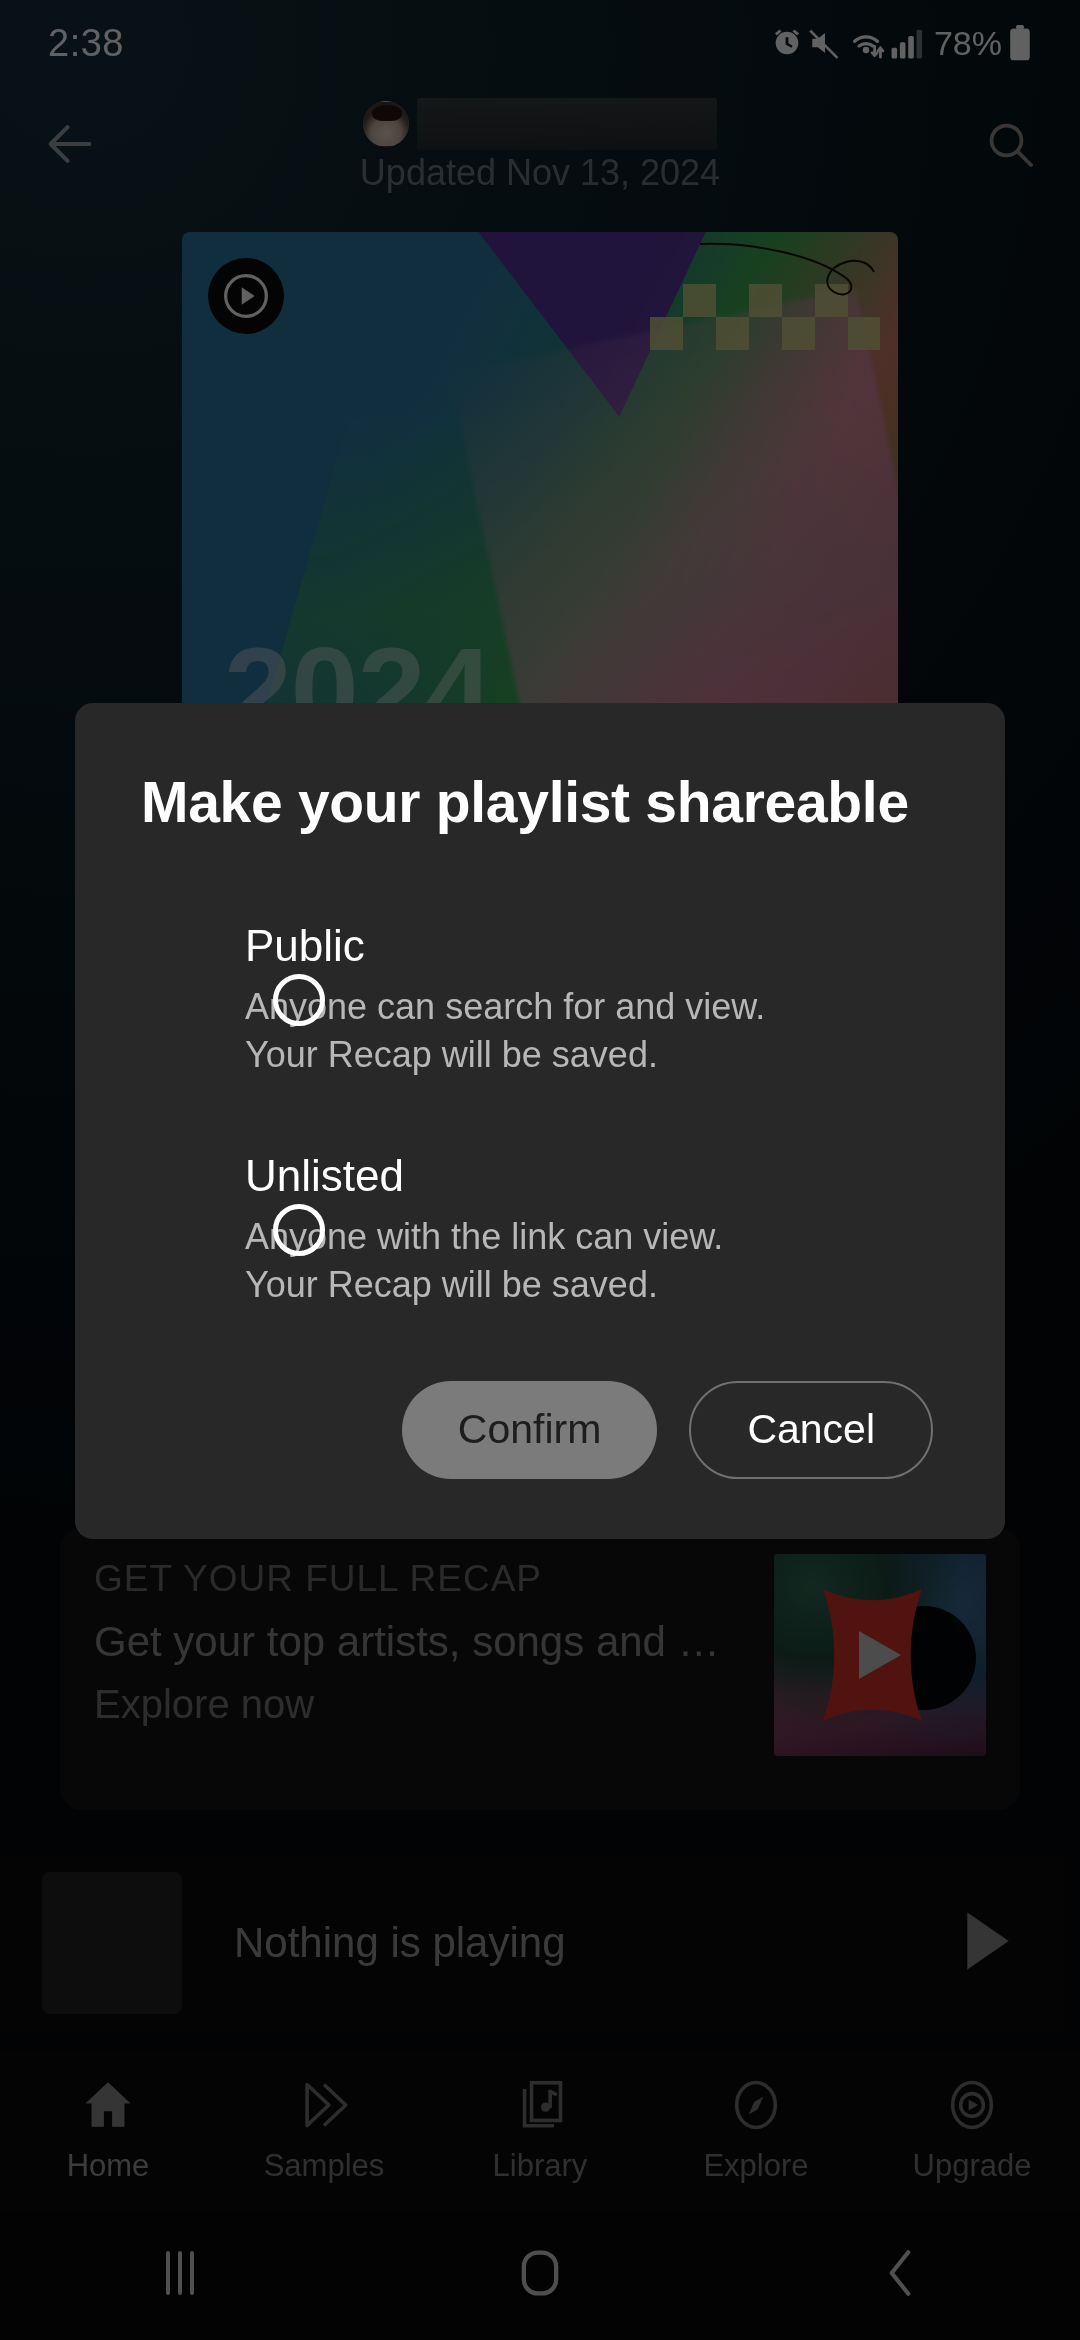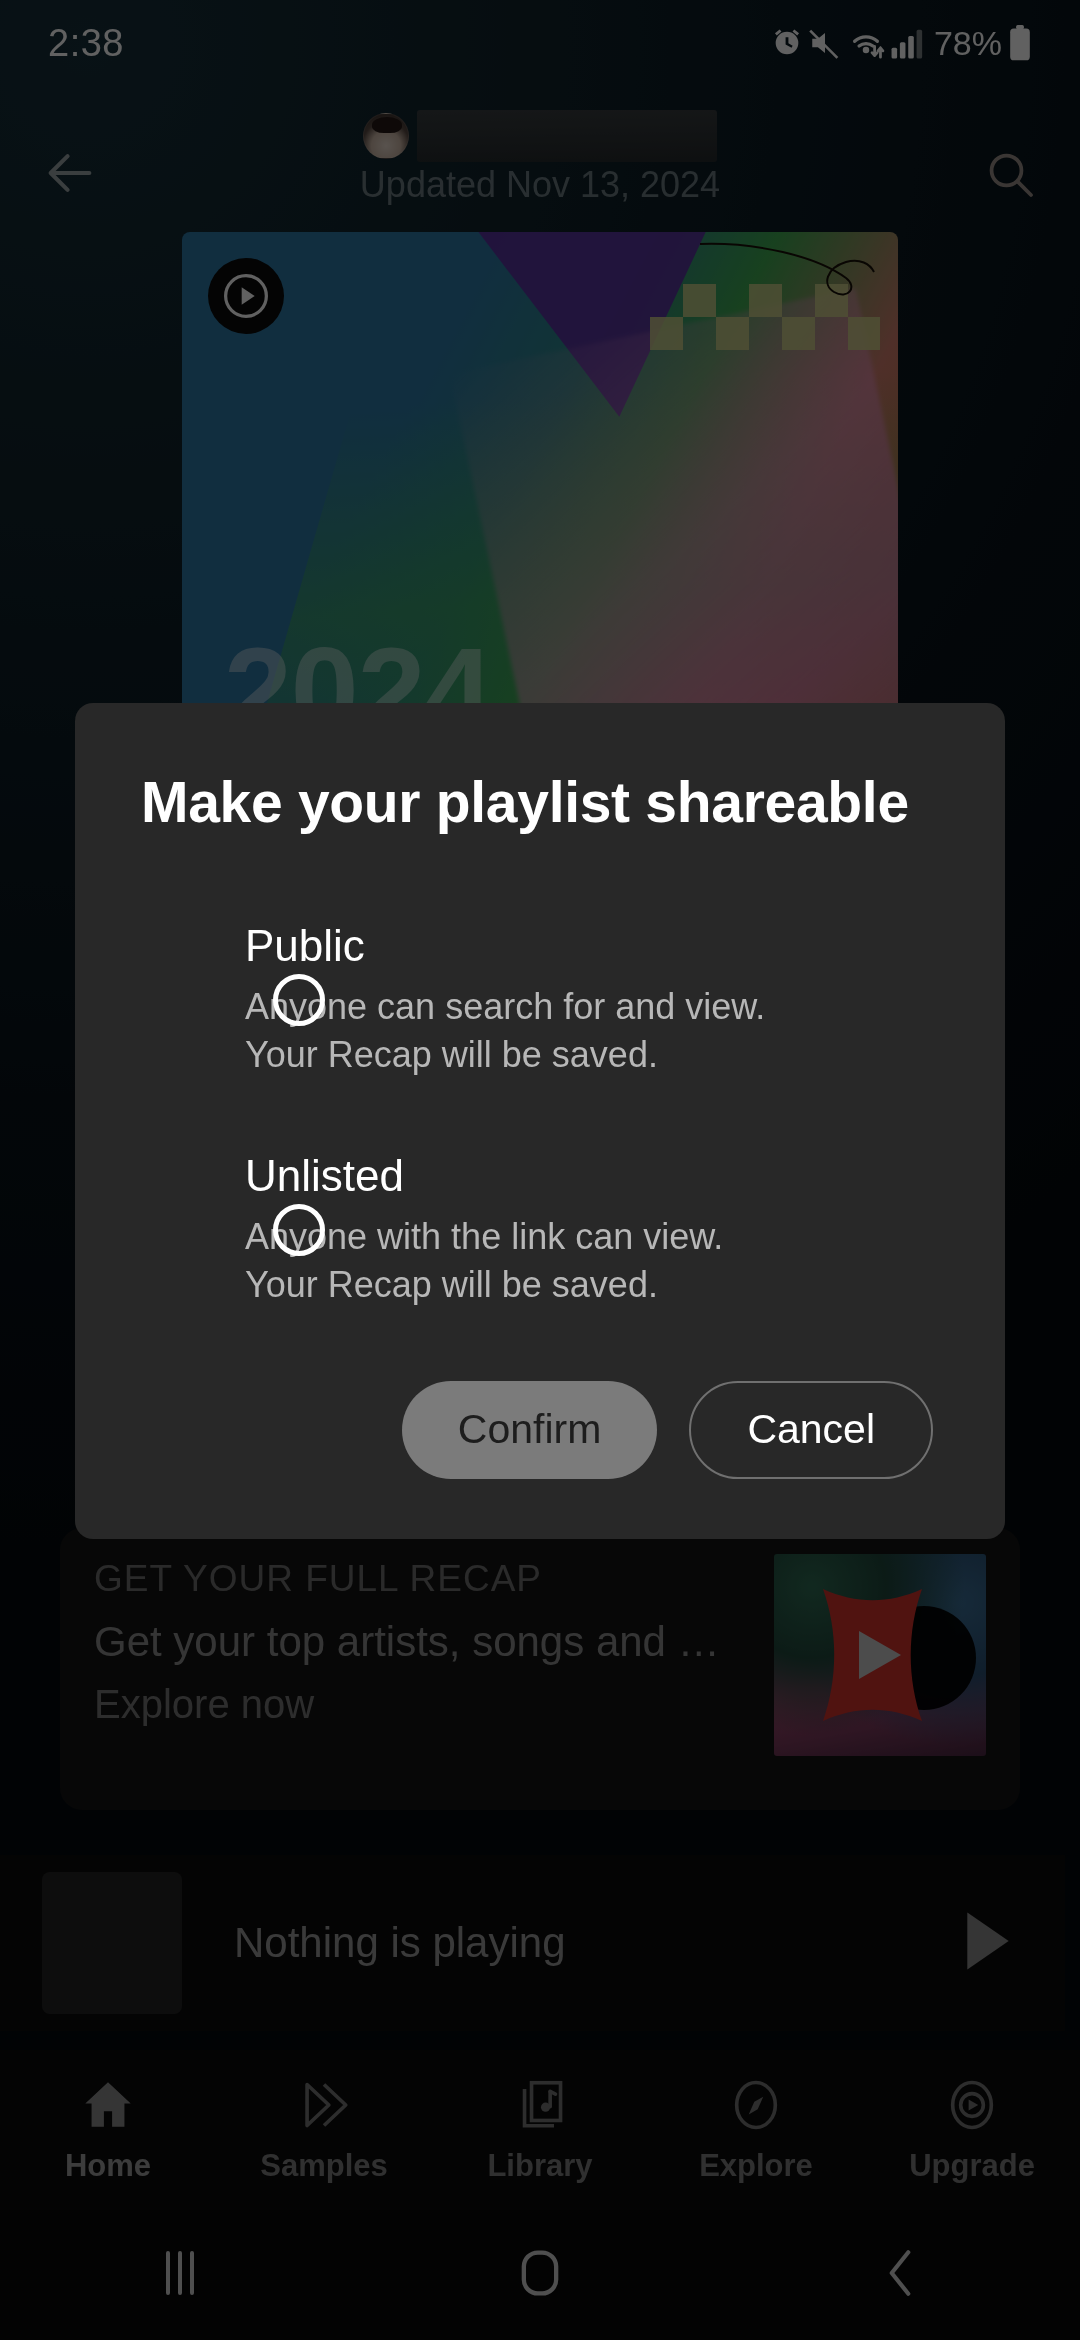--- a/index.html
+++ b/index.html
@@ -31,21 +31,21 @@
     padding:0 48px; z-index:40;
   }
   .status-time { color:#fff; font-size:38px; letter-spacing:.5px; }
   .status-icons { display:flex; align-items:center; gap:4px; }
   .status-icons svg { display:block; }
   .batt-text { color:#fff; font-size:34px; margin:0 2px 0 6px; }
 
   
   .app-header {
     position:absolute; top:86px; left:0; width:1080px; height:120px;
-    display:flex; align-items:flex-end; z-index:30;
+    display:flex; align-items:center; z-index:30;
   }
   .hdr-back { width:140px; display:flex; justify-content:center; align-items:center; }
   .hdr-center { flex:1; display:flex; flex-direction:column; align-items:center; justify-content:center; }
   .hdr-owner { display:flex; align-items:center; gap:8px; margin-bottom:2px; }
   .hdr-avatar {
     width:46px; height:46px; border-radius:50%;
     background:
       radial-gradient(circle at 50% 72%, #e8d9cd 0%, #cbb6a6 38%, #5a4b44 62%, #2b2320 100%),
       radial-gradient(circle at 50% 18%, #2a1d18 0%, #3b2a22 50%, #221a16 100%);
     border:1px solid rgba(255,255,255,.10);
@@ -149,21 +149,21 @@
   }
   .np-thumb { width:140px; height:142px; border-radius:8px; background:#242424; flex:none; }
   .np-label { flex:1; color:#9a9a9a; font-size:42px; margin-left:52px; }
   .np-play { width:70px; display:flex; justify-content:center; }
 
   
   .tabbar {
     position:absolute; left:0; top:2050px; width:1080px; height:160px;
     background:#0b0b0b; display:flex; z-index:18;
   }
-  .tab { flex:1; display:flex; flex-direction:column; align-items:center; justify-content:center; gap:10px;font-weight:bold; }
+  .tab { flex:1; display:flex; flex-direction:column; align-items:center; justify-content:center; gap:10px; }
   .tab-label { color:#7e7e7e; font-size:31px; }
   .tab.active .tab-label { color:#9d9d9d; }
 
   
   .navbar {
     position:absolute; left:0; top:2210px; width:1080px; height:130px;
     background:#0a0a0a; display:flex; align-items:center; z-index:18;
   }
   .nav-btn { flex:1; display:flex; align-items:center; justify-content:center; }
 

